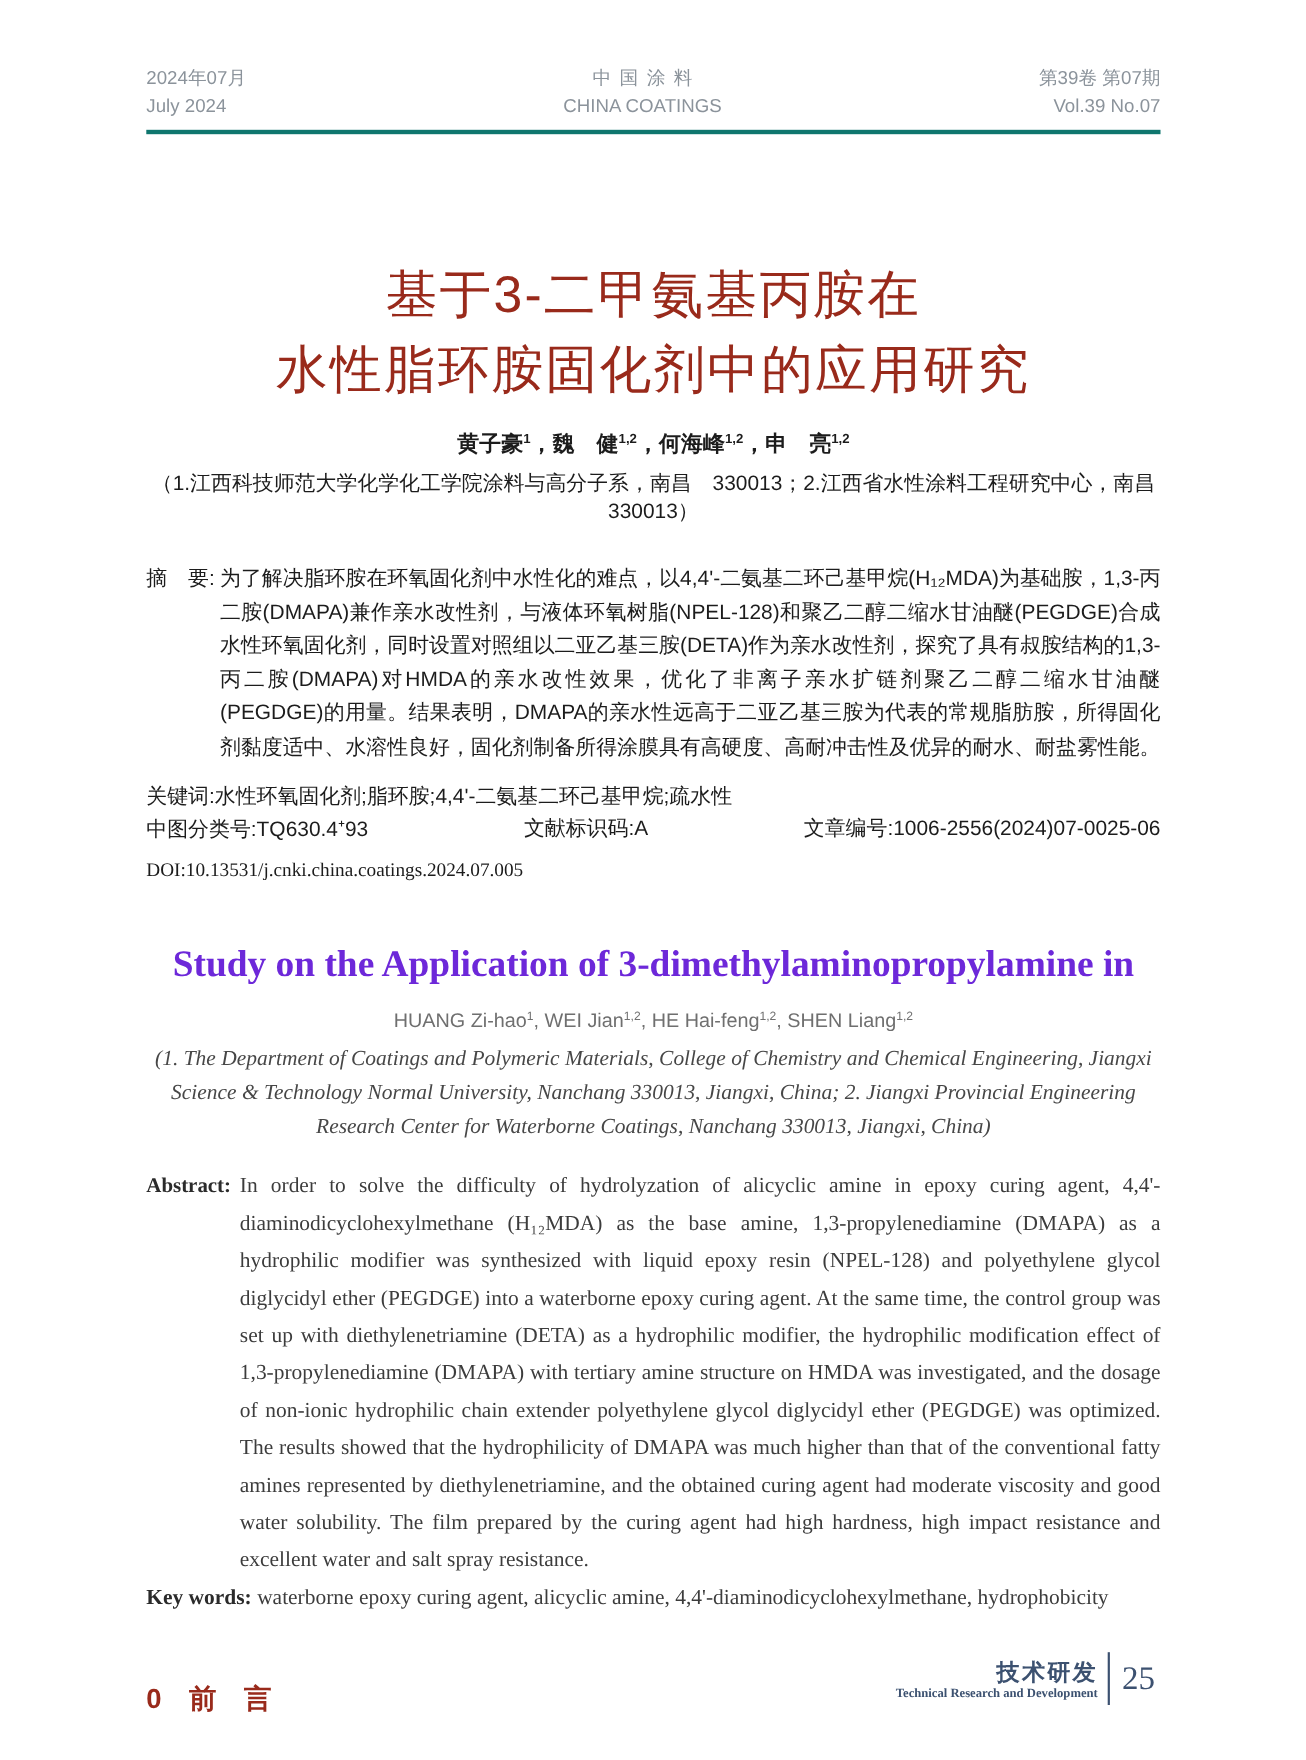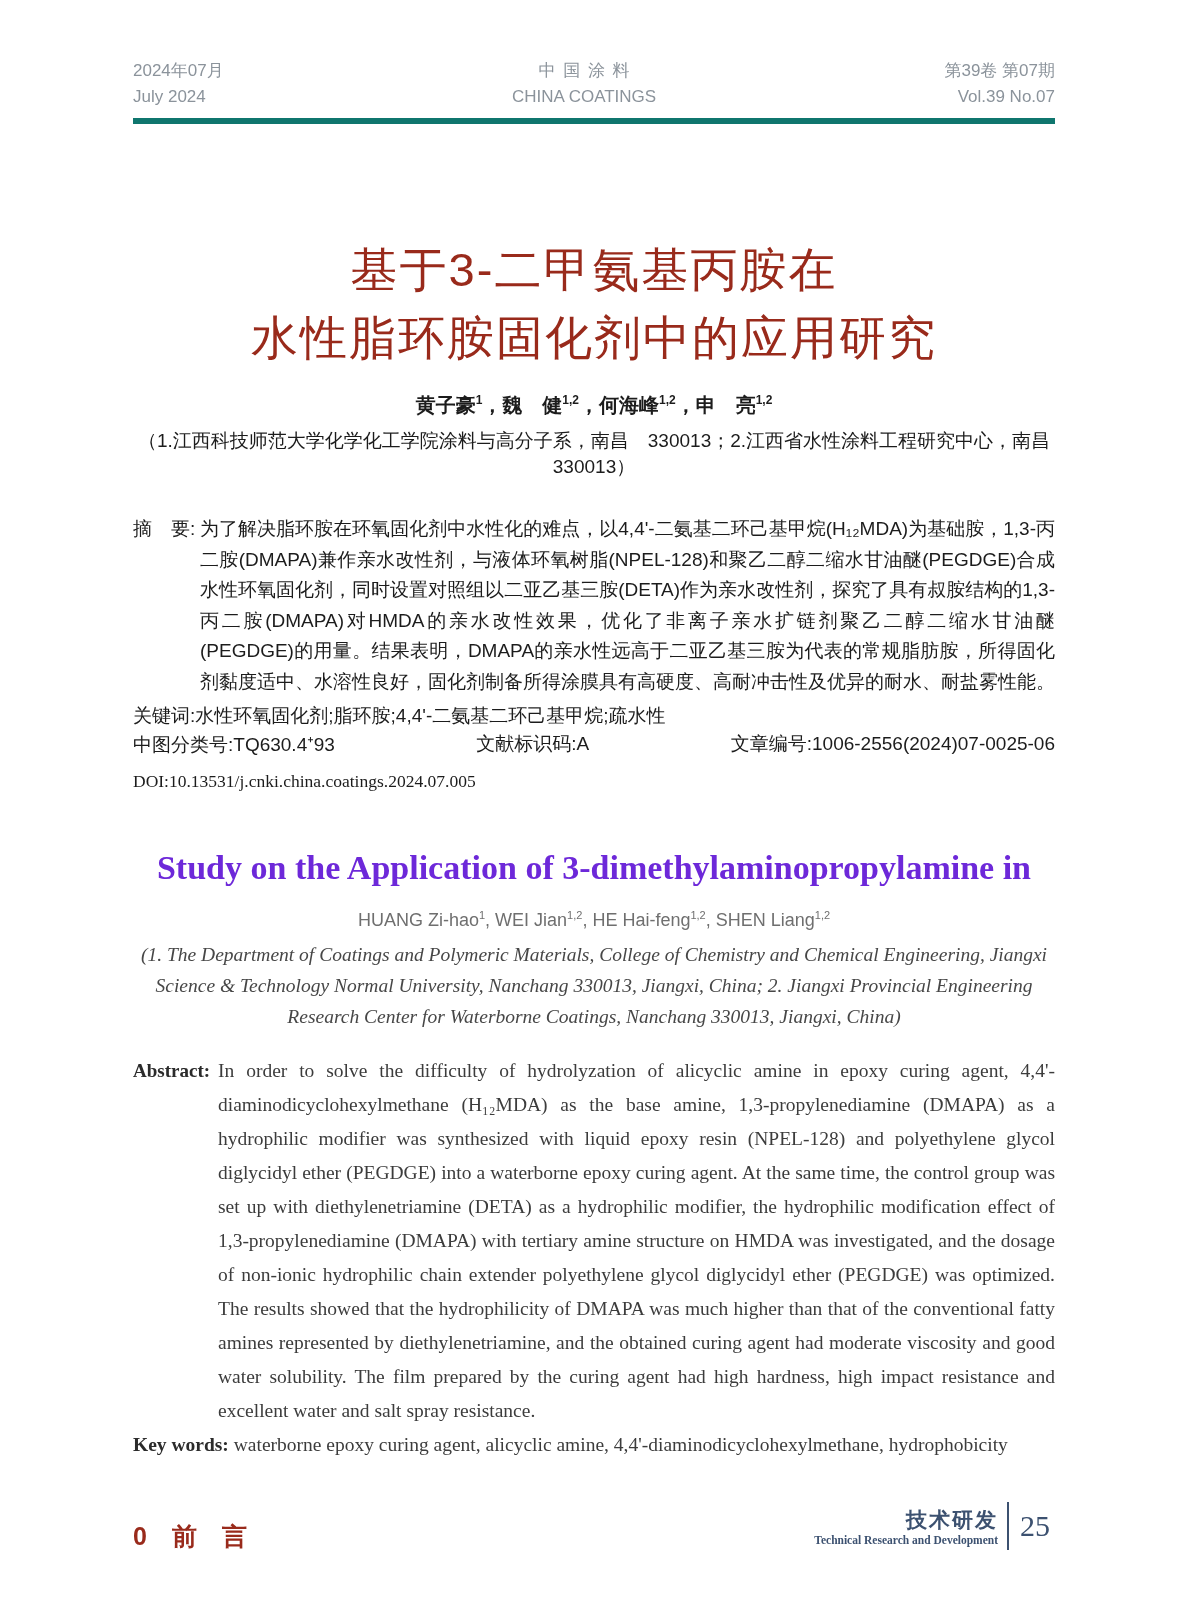--- a/index.html
+++ b/index.html
@@ -5,38 +5,38 @@
   * { margin:0; padding:0; box-sizing:border-box; }
   html,body { background:#e8e8e8; }
   .page {
     width:1187px; height:1600px; background:#ffffff; position:relative;
     overflow:hidden; margin:0 auto; color:#1c1c1c;
     font-family:"Liberation Sans", sans-serif;
     padding:58px 132px 0 133px;
   }
   
   .jheader { display:flex; justify-content:space-between; align-items:flex-end;
-    color:#8b939b; padding-bottom:9px; border-bottom:6px solid #0f766e; }
+    color:#8b939b; padding-bottom:9px; border-bottom:4px solid #0f766e; }
   .jheader .hcol { font-size:17px; line-height:1.5; }
   .jheader .h-center { text-align:center; }
   .jheader .h-center .cn { letter-spacing:0.45em; margin-right:-0.45em; }
   .jheader .h-right { text-align:right; }
 
   
   .title-cn { margin-top:112px; text-align:center; font-weight:normal;
     font-size:47px; line-height:1.45; color:#992a1b; letter-spacing:2px; }
   .authors-cn { margin-top:20px; text-align:center; font-size:20px; font-weight:bold; }
   .authors-cn sup { font-size:12px; font-weight:bold; }
   .affil-cn { margin-top:9px; text-align:center; font-size:19px; }
 
   
   .abstract-cn { margin-top:34px; position:relative; padding-left:67px;
     font-size:19px; line-height:30.5px; text-align:justify; }
   .abstract-cn .abs-label { position:absolute; left:0; top:0; }
-  .keywords-cn { margin-top:4px; font-size:19px; line-height:30px; }
+  .keywords-cn { margin-top:15px; font-size:19px; line-height:30px; }
   .meta-row { display:flex; justify-content:space-between; font-size:19px; }
   .doi-line { margin-top:13px; font-family:"Liberation Serif", serif; font-size:17.5px; }
 
   
   .title-en { margin-top:50px; text-align:center; color:#6d28d9;
     font-family:"Liberation Serif", serif; font-weight:bold;
     font-size:34px; line-height:1.5; }
   .authors-en { margin-top:16px; text-align:center; color:#6f6f6f; font-size:18px; }
   .authors-en sup { font-size:11px; }
   .affil-en { margin-top:8px; text-align:center; font-family:"Liberation Serif", serif;

